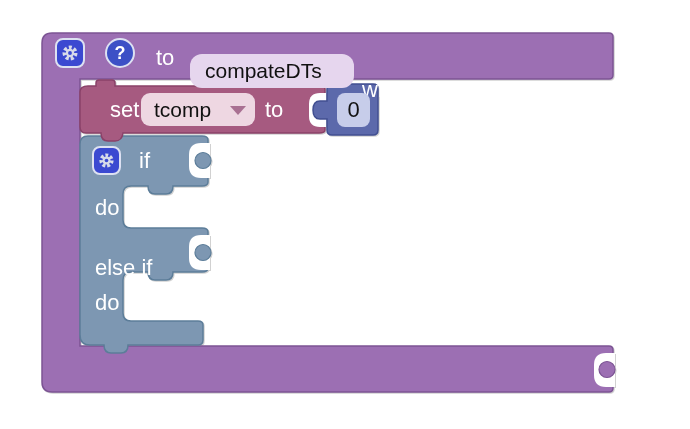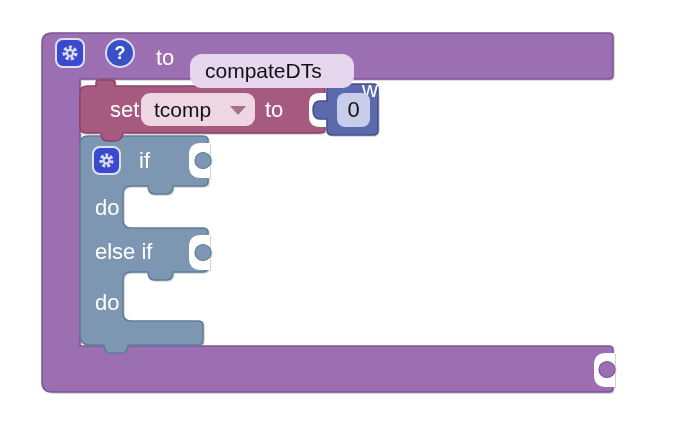--- a/index.html
+++ b/index.html
@@ -116,17 +116,17 @@
   <div class="icon-btn gear-sq" id="gear-if">
     <svg width="19" height="19" viewBox="0 0 24 24">
       <circle cx="12" cy="12" r="6.5" fill="none" stroke="#d8dbe9" stroke-width="5" stroke-dasharray="3.4 2.3"></circle>
       <circle cx="12" cy="12" r="5" fill="#d8dbe9"></circle>
       <circle cx="12" cy="12" r="2.3" fill="#3b49d1"></circle>
     </svg>
   </div>
 
   <div class="lbl" style="left:139px;top:145px;">if</div>
   <div class="lbl" style="left:95px;top:192px;">do</div>
-  <div class="lbl" style="left:95px;top:236px;">else if</div>
+  <div class="lbl" style="left:95px;top:252px;">else if</div>
   <div class="lbl" style="left:95px;top:287px;">do</div>
 
 
 </div>
 
 </body></html>

